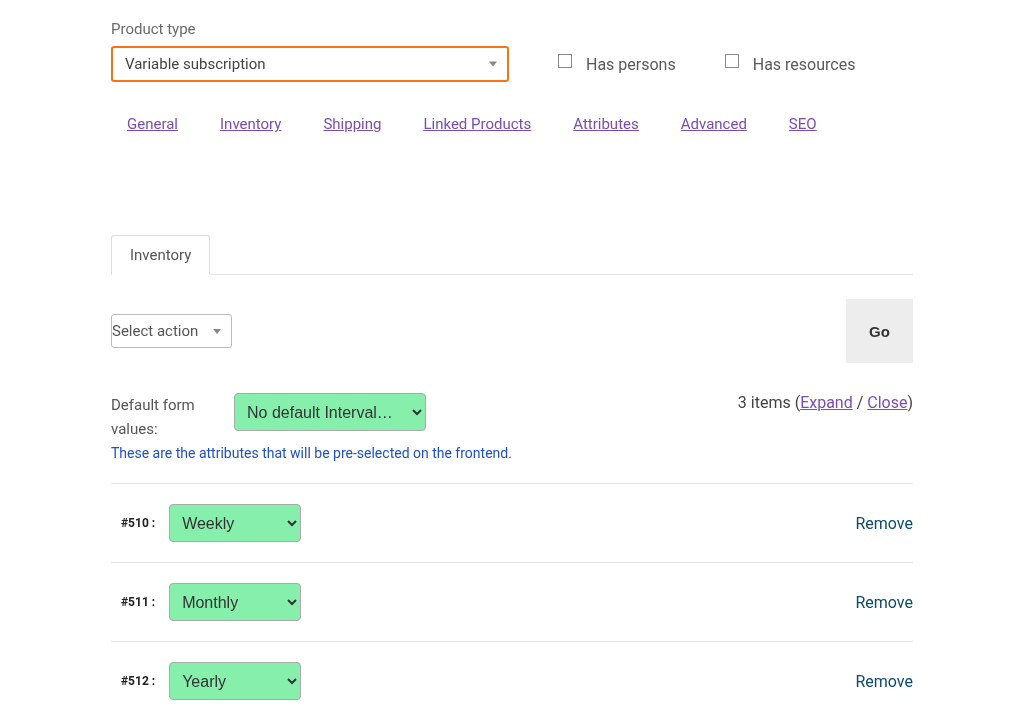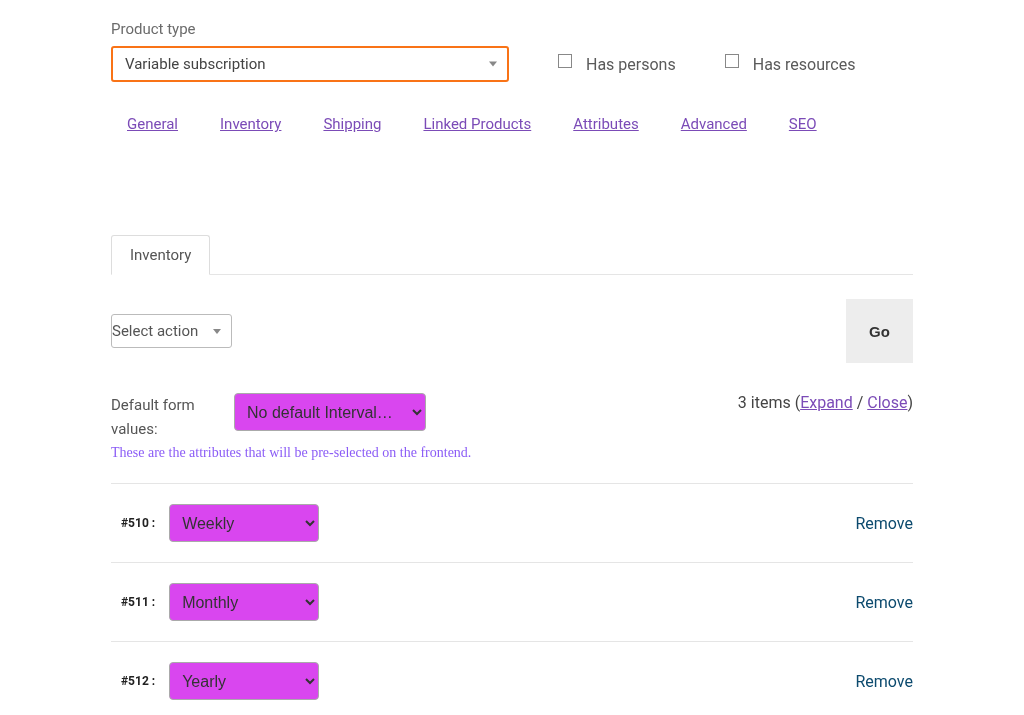--- a/index.html
+++ b/index.html
@@ -143,58 +143,57 @@
     font-size: 15px;
     line-height: 1.6;
     width: 105px;
   }
   select.native {
     font-size: 16px;
     height: 38px;
     padding: 0 8px;
     border: 1px solid #aaa;
     border-radius: 4px;
-    background: #d946ef;
+    background: #86efac;
     color: #333;
     cursor: pointer;
   }
   .default-select { width: 192px; }
   .items-info {
     color: #444;
     font-size: 16px;
   }
   .items-info a {
     color: #7b4bb7;
     text-decoration: underline;
     cursor: pointer;
   }
   .help-text {
-    color: #8b5cf6;
+    color: #1d4ed8;
     font-size: 14px;
     margin-bottom: 22px;
-    font-family: Liberation Serif, serif;
   }
   .variation-row {
     border-top: 1px solid #e5e5e5;
     padding: 20px 0 20px 10px;
     display: flex;
     align-items: center;
     justify-content: space-between;
   }
   .variation-left {
     display: flex;
     align-items: center;
     gap: 14px;
   }
   .var-id {
     font-weight: 700;
     color: #222;
     font-size: 12px;
   }
-  .var-select { width: 150px; }
+  .var-select { width: 132px; }
   .remove-link {
     color: #0c4a6e;
     font-size: 16px;
     cursor: pointer;
   }
   .footer-info {
     text-align: right;
     border-top: 1px solid #e5e5e5;
     padding-top: 12px;
     margin-bottom: 14px;

